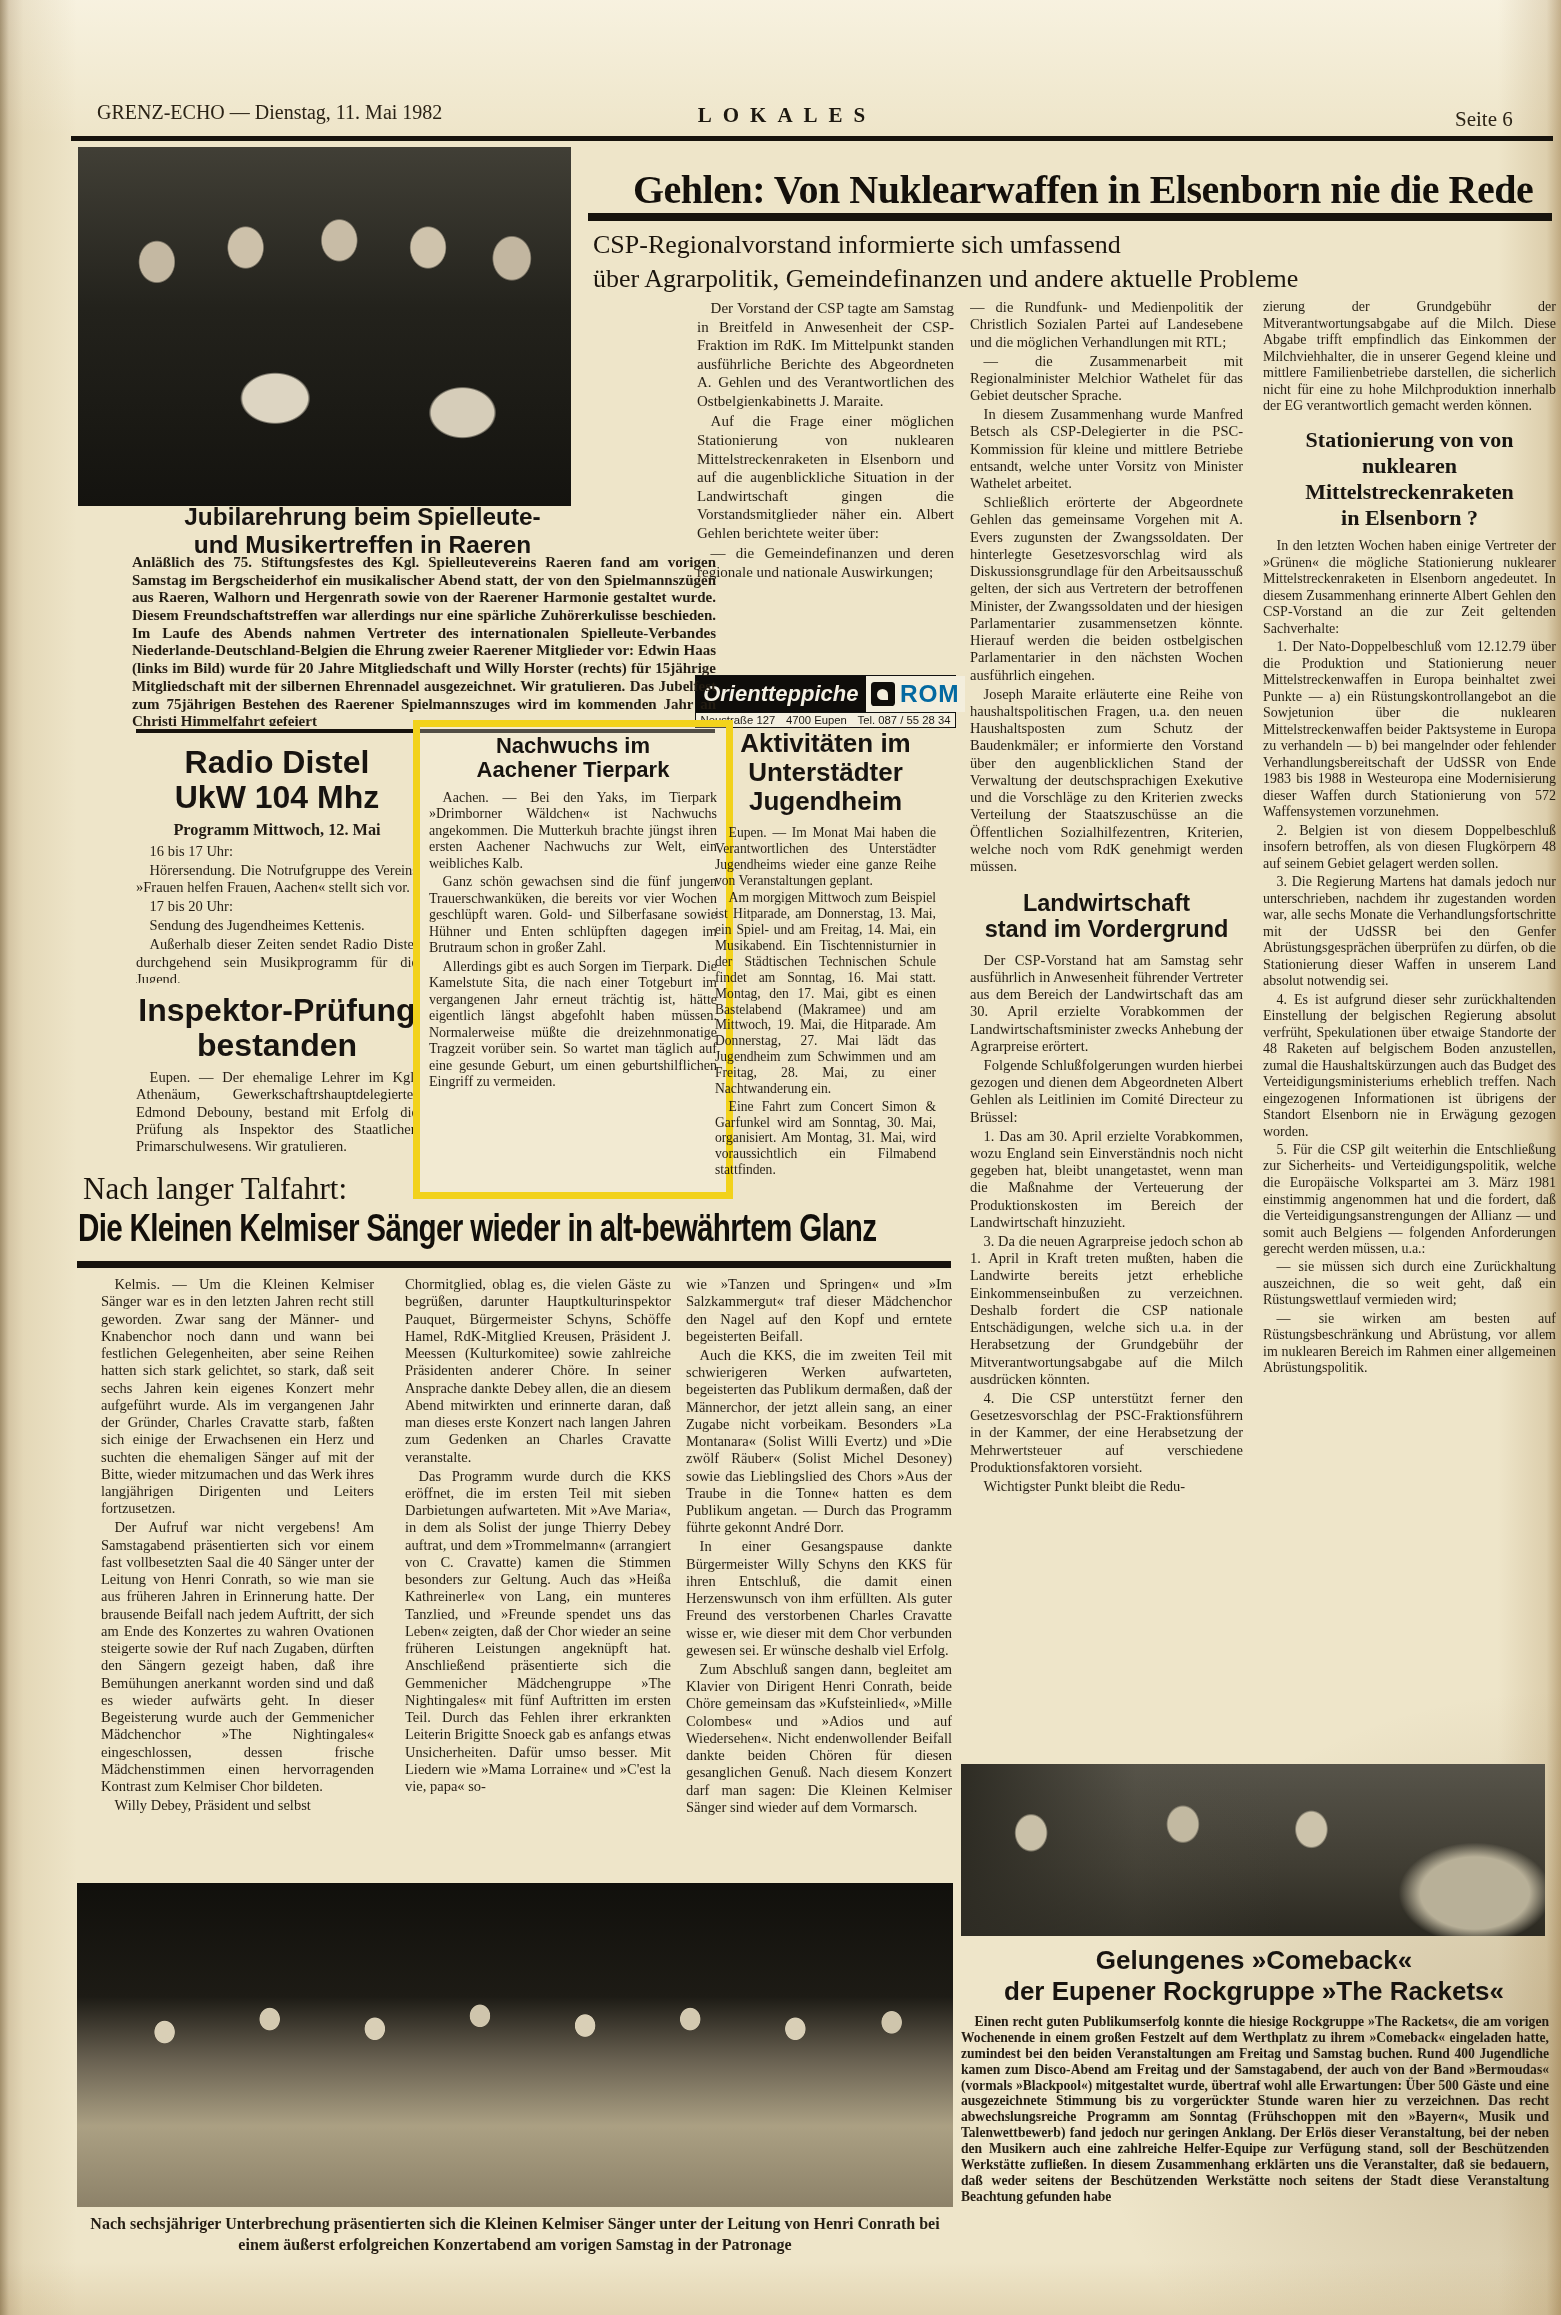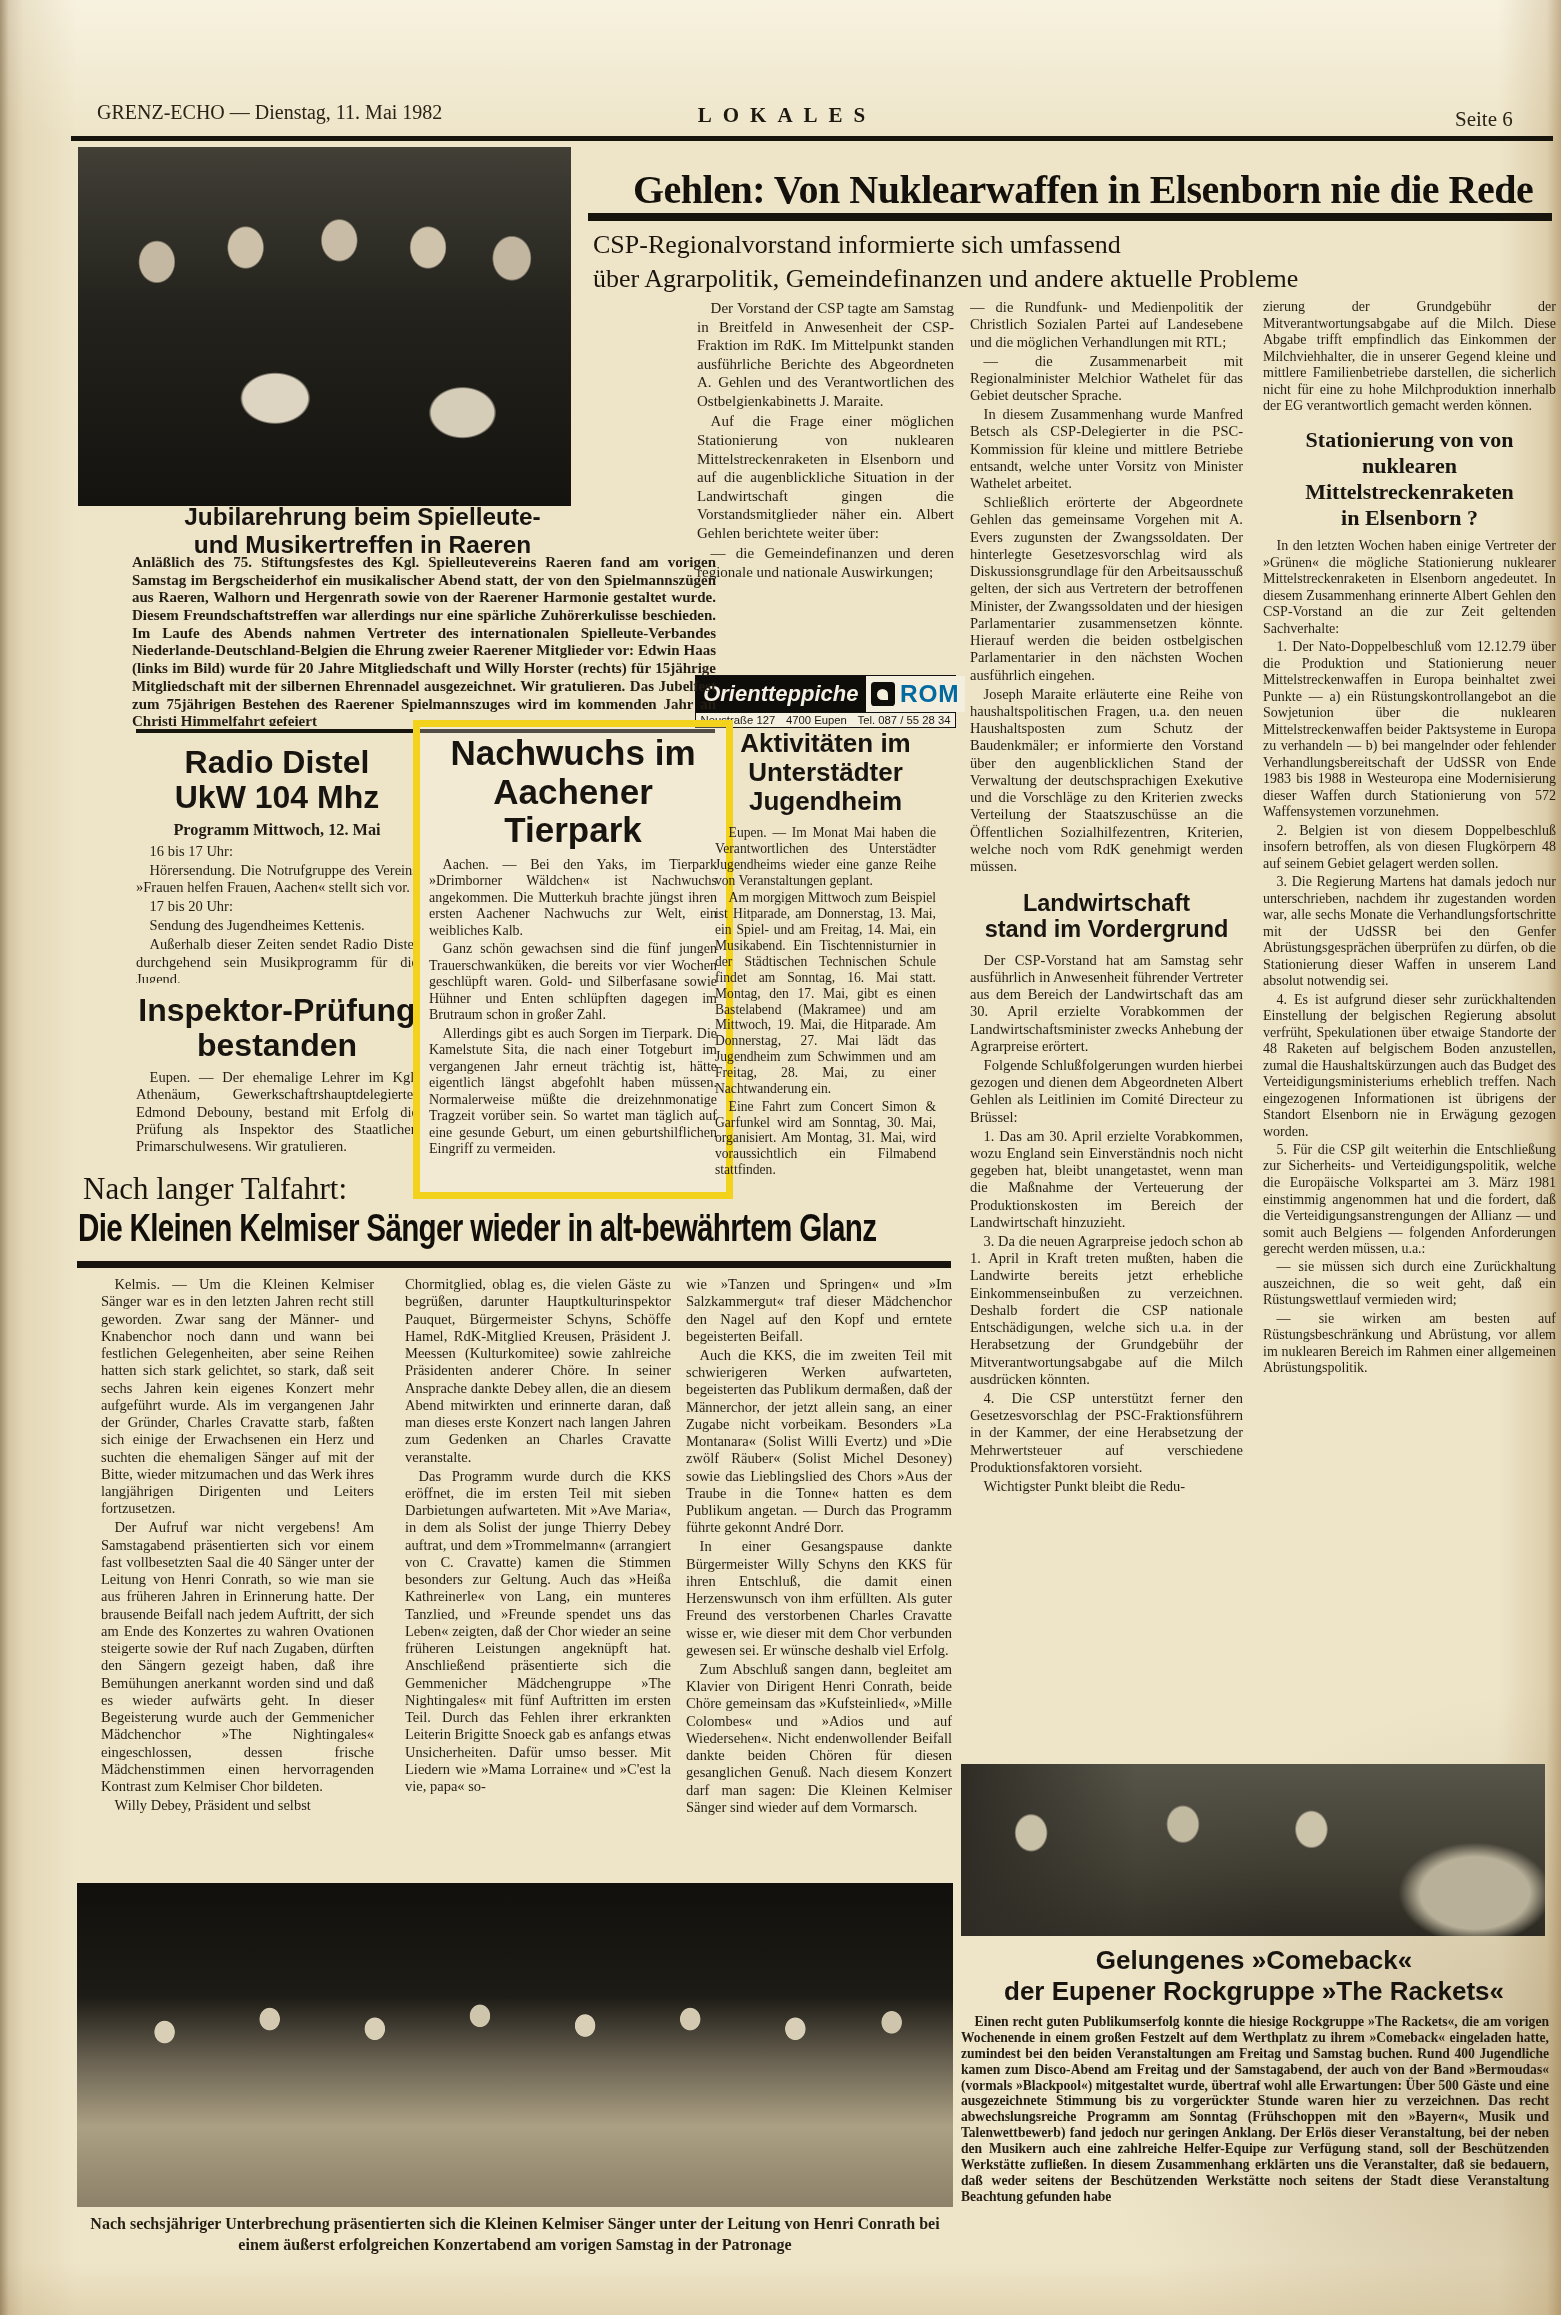--- a/index.html
+++ b/index.html
@@ -153,21 +153,21 @@
 
   <div class="abs sidehead ctr lines" style="left:134px;top:993px;width:286px;font-size:32px;line-height:1.1;">
       <p>Inspektor-Prüfung</p>
       <p>bestanden</p>
     </div>
   <div class="abs bt f16" style="left:136px;top:1069px;width:282px;height:107px;">
       <p>Eupen. — Der ehemalige Lehrer im Kgl. Athenäum, Gewerkschaftrshauptdelegierter Edmond Debouny, bestand mit Erfolg die Prüfung als Inspektor des Staatlichen Primarschulwesens. Wir gratulieren.</p>
     </div>
 
   <div class="abs" style="left:413px;top:720px;width:288px;height:458px;border:7.2px solid #f2d21b;padding:3.6px 9px;background:rgba(255,252,238,.25);overflow:hidden;">
-    <div class="sidehead ctr lines" style="font-size:35px;line-height:1.1;margin:3.6px 0 7.2px 0;">
+    <div class="sidehead ctr lines" style="font-size:22px;line-height:1.1;margin:3.6px 0 7.2px 0;">
         <p>Nachwuchs im</p>
         <p>Aachener Tierpark</p>
       </div>
     <div class="bt f155">
         <p>Aachen. — Bei den Yaks, im Tierpark »Drimborner Wäldchen« ist Nachwuchs angekommen. Die Mutterkuh brachte jüngst ihren ersten Aachener Nachwuchs zur Welt, ein weibliches Kalb.</p>
         <p>Ganz schön gewachsen sind die fünf jungen Trauerschwanküken, die bereits vor vier Wochen geschlüpft waren. Gold- und Silberfasane sowie Hühner und Enten schlüpften dagegen im Brutraum schon in großer Zahl.</p>
         <p>Allerdings gibt es auch Sorgen im Tierpark. Die Kamelstute Sita, die nach einer Totgeburt im vergangenen Jahr erneut trächtig ist, hätte eigentlich längst abgefohlt haben müssen. Normalerweise müßte die dreizehnmonatige Tragzeit vorüber sein. So wartet man täglich auf eine gesunde Geburt, um einen geburtshilflichen Eingriff zu vermeiden.</p>
       </div>
   </div>
 

